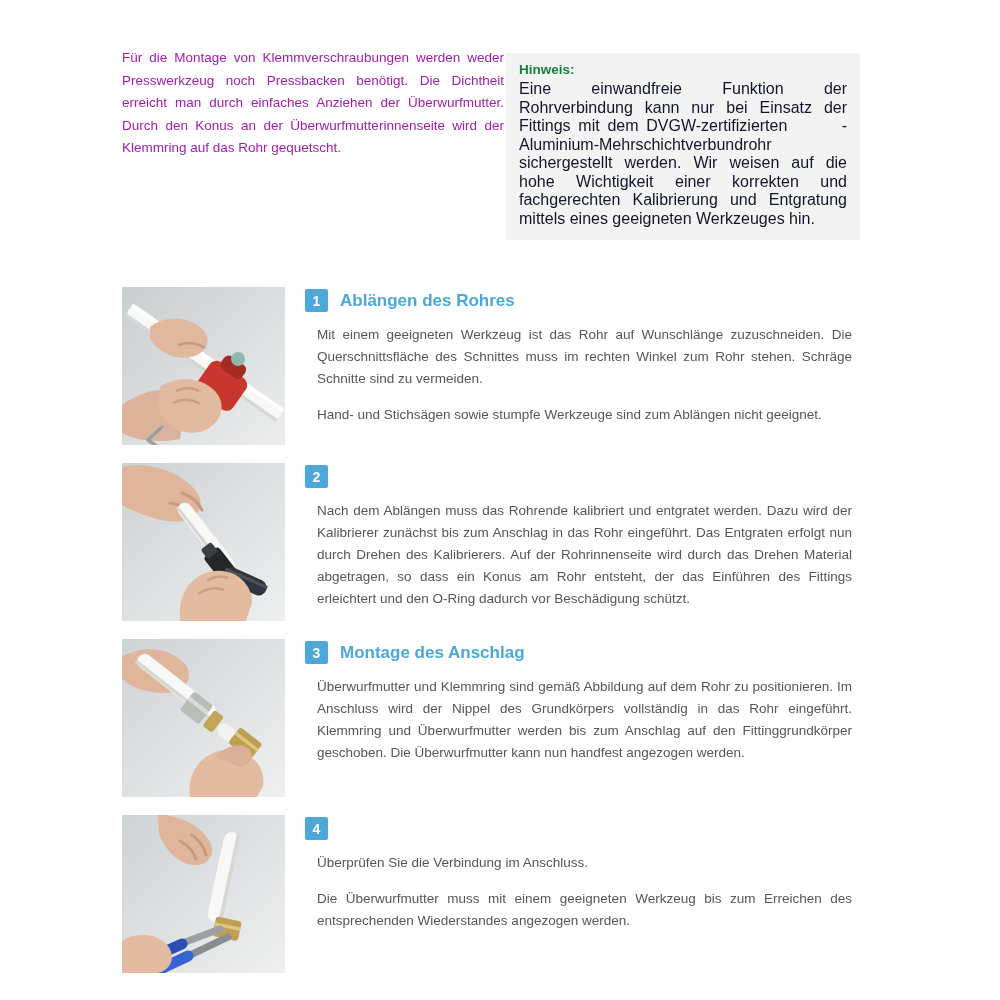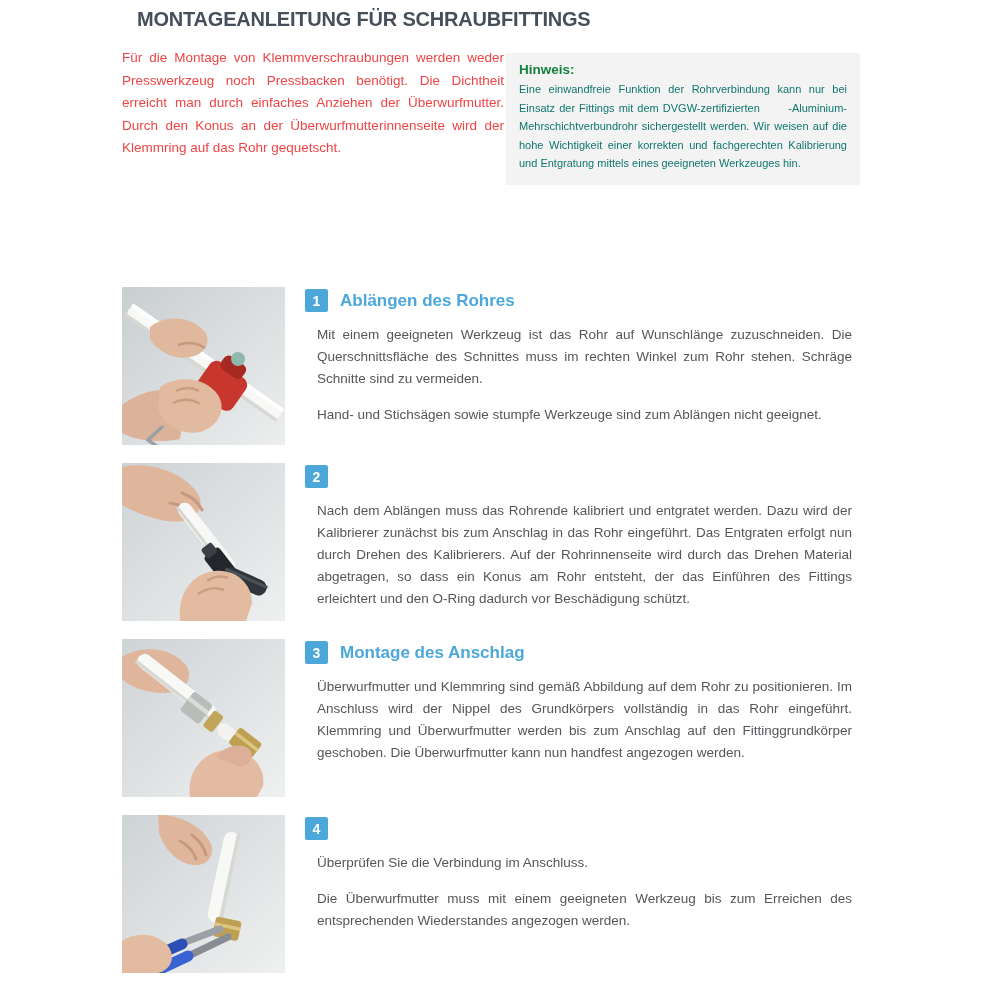--- a/index.html
+++ b/index.html
@@ -6,31 +6,31 @@
   .page{
     position:relative;width:1000px;height:1000px;background:#ffffff;
     font-family:"Liberation Sans", sans-serif;color:#55565a;overflow:hidden;
   }
   .page-title{
     position:absolute;left:137px;top:8px;margin:0;
     font-size:20px;font-weight:700;letter-spacing:-0.2px;color:#454f5a;
   }
   .intro{
     position:absolute;left:122px;top:47px;width:382px;margin:0;
-    font-size:13.5px;line-height:22.5px;text-align:justify;color:#ef4444;
+    font-size:13.5px;line-height:22.5px;text-align:justify;color:#a21caf;
   }
   .note-box{
     position:absolute;left:506px;top:53px;width:354px;box-sizing:border-box;
     background:#f3f3f4;padding:9px 13px 12px 13px;
   }
   .note-title{
     margin:0 0 3px 0;font-size:13.5px;font-weight:700;color:#15803d;
   }
   .note-body{
-    margin:0;font-size:11px;line-height:18.5px;text-align:justify;color:#0f766e;
+    margin:0;font-size:16px;line-height:18.5px;text-align:justify;color:#0f172a;
   }
   .step{
     position:absolute;left:122px;width:756px;display:flex;align-items:flex-start;
   }
   .step-1{top:287px;} .step-2{top:463px;} .step-3{top:639px;} .step-4{top:815px;}
   .photo{
     width:163px;height:158px;flex:0 0 163px;overflow:hidden;background:#dfe2e4;
   }
   .photo svg{display:block;}
   .step-text{
@@ -50,21 +50,20 @@
   .step-para{
     margin:12px;font-size:13.5px;line-height:22px;text-align:justify;color:#55565a;
   }
   .step-para + .step-para{margin-top:14px;}
 </style>
 </head>
 <body>
 
 <div class="page">
 
-  <h1 class="page-title">MONTAGEANLEITUNG FÜR SCHRAUBFITTINGS</h1>
 
   <p class="intro">Für die Montage von Klemmverschraubungen werden weder Presswerkzeug noch Pressbacken benötigt. Die Dichtheit erreicht man durch einfaches Anziehen der Überwurfmutter. Durch den Konus an der Überwurfmutterinnenseite wird der Klemmring auf das Rohr gequetscht.</p>
 
   <div class="note-box">
     <p class="note-title">Hinweis:</p>
     <p class="note-body">Eine einwandfreie Funktion der Rohrverbindung kann nur bei Einsatz der Fittings mit dem DVGW-zertifizierten &nbsp;&nbsp;&nbsp;&nbsp;&nbsp;&nbsp;-Aluminium-Mehrschichtverbundrohr sichergestellt werden. Wir weisen auf die hohe Wichtigkeit einer korrekten und fachgerechten Kalibrierung und Entgratung mittels eines geeigneten Werkzeuges hin.</p>
   </div>
 
   <div class="step step-1">
     <div class="photo">

